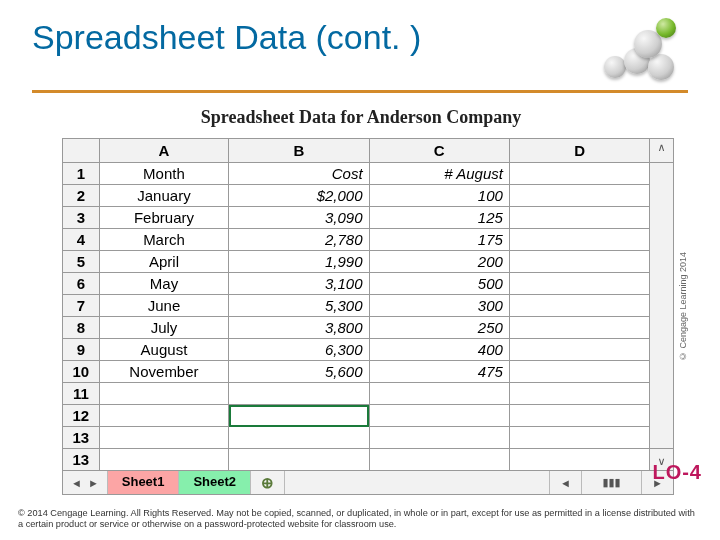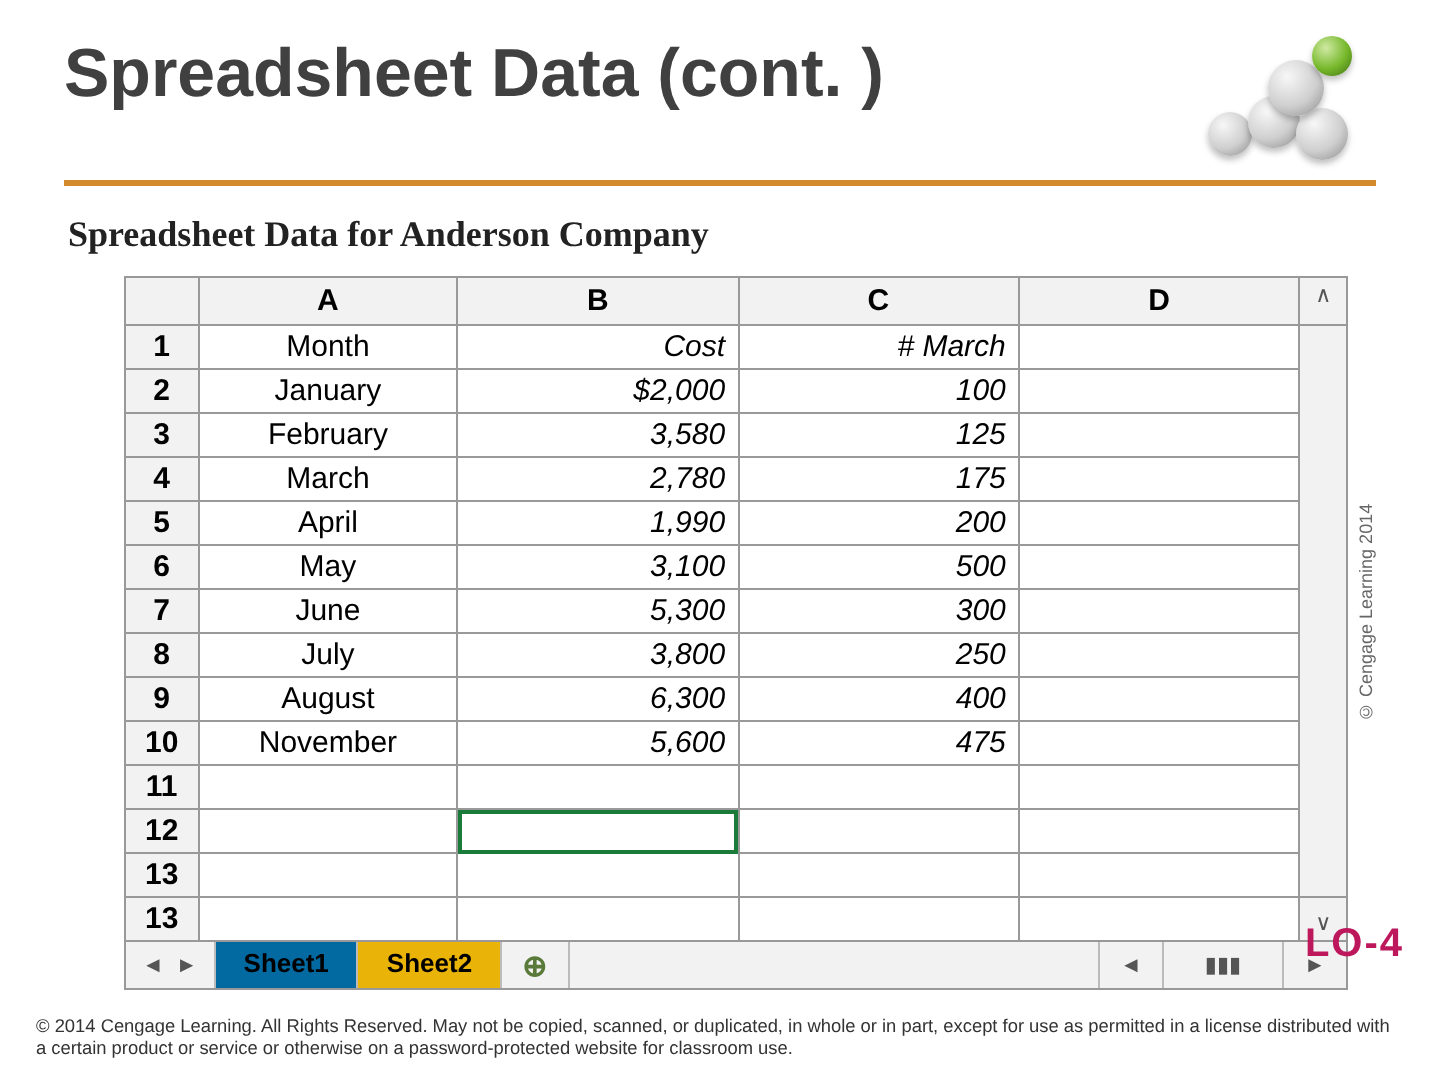--- a/index.html
+++ b/index.html
@@ -18,22 +18,22 @@
     height: 100%;
   }
   .title-row {
     display: flex;
     align-items: flex-start;
     justify-content: space-between;
   }
   h1.title {
     margin: 0 0 6px 0;
     font-size: 34px;
-    font-weight: 700;
-    color: #404040;
+    font-weight: 400;
+    color: #0369a1;
   }
   .decor {
     width: 90px;
     height: 70px;
     position: relative;
   }
   .decor .sphere {
     position: absolute;
     border-radius: 50%;
     background: radial-gradient(circle at 35% 30%, #f7f7f7, #cfcfcf 55%, #8a8a8a 100%);
@@ -46,20 +46,21 @@
     border: none;
     border-top: 3px solid #d38a2a;
     margin: 2px 0 14px 0;
   }
   .subhead {
     font-family: Georgia, "Times New Roman", serif;
     font-weight: bold;
     font-size: 18px;
     color: #222;
     margin: 0 0 10px 2px;
+    text-align: center;
   }
   .sheet-wrap {
     position: relative;
     margin: 0 14px 0 30px;
   }
   .credit-vert {
     position: absolute;
     right: -28px;
     top: 0;
     bottom: 20px;
@@ -133,25 +134,25 @@
     align-items: center;
     gap: 6px;
     padding: 0 8px;
     border-right: 1px solid #bbb;
     color: #555;
   }
   .tabbar .navseg span { font-size: 11px; }
   .tabbar .tab {
     padding: 3px 14px 0 14px;
     border-right: 1px solid #bbb;
-    background: #eab308;
+    background: #86efac;
     font-weight: bold;
     cursor: pointer;
   }
-  .tabbar .tab.active { background: #0369a1; }
+  .tabbar .tab.active { background: #fca5a5; }
   .tabbar .addtab {
     padding: 0 10px;
     display:flex; align-items:center;
     color:#5a7a3a; font-size:15px; font-weight:bold;
     border-right: 1px solid #bbb;
     cursor:pointer;
   }
   .tabbar .spacer { flex: 1; }
   .tabbar .hseg {
     width: 32px;
@@ -217,35 +218,35 @@
         <th class="colhead">B</th>
         <th class="colhead">C</th>
         <th class="colhead">D</th>
         <td class="scrollcell top" rowspan="1">∧</td>
       </tr>
 
       <tr>
         <th class="rowhead">1</th>
         <td class="month">Month</td>
         <td class="cost">Cost</td>
-        <td class="moves"># March</td>
+        <td class="moves"># August</td>
         <td></td>
         <td class="scrollcell" rowspan="13"></td>
       </tr>
       <tr>
             <th class="rowhead">2</th>
             <td class="month">January</td>
             <td class="cost">$2,000</td>
             <td class="moves">100</td>
             <td></td>
           </tr>
       <tr>
             <th class="rowhead">3</th>
             <td class="month">February</td>
-            <td class="cost">3,580</td>
+            <td class="cost">3,090</td>
             <td class="moves">125</td>
             <td></td>
           </tr>
       <tr>
             <th class="rowhead">4</th>
             <td class="month">March</td>
             <td class="cost">2,780</td>
             <td class="moves">175</td>
             <td></td>
           </tr>

